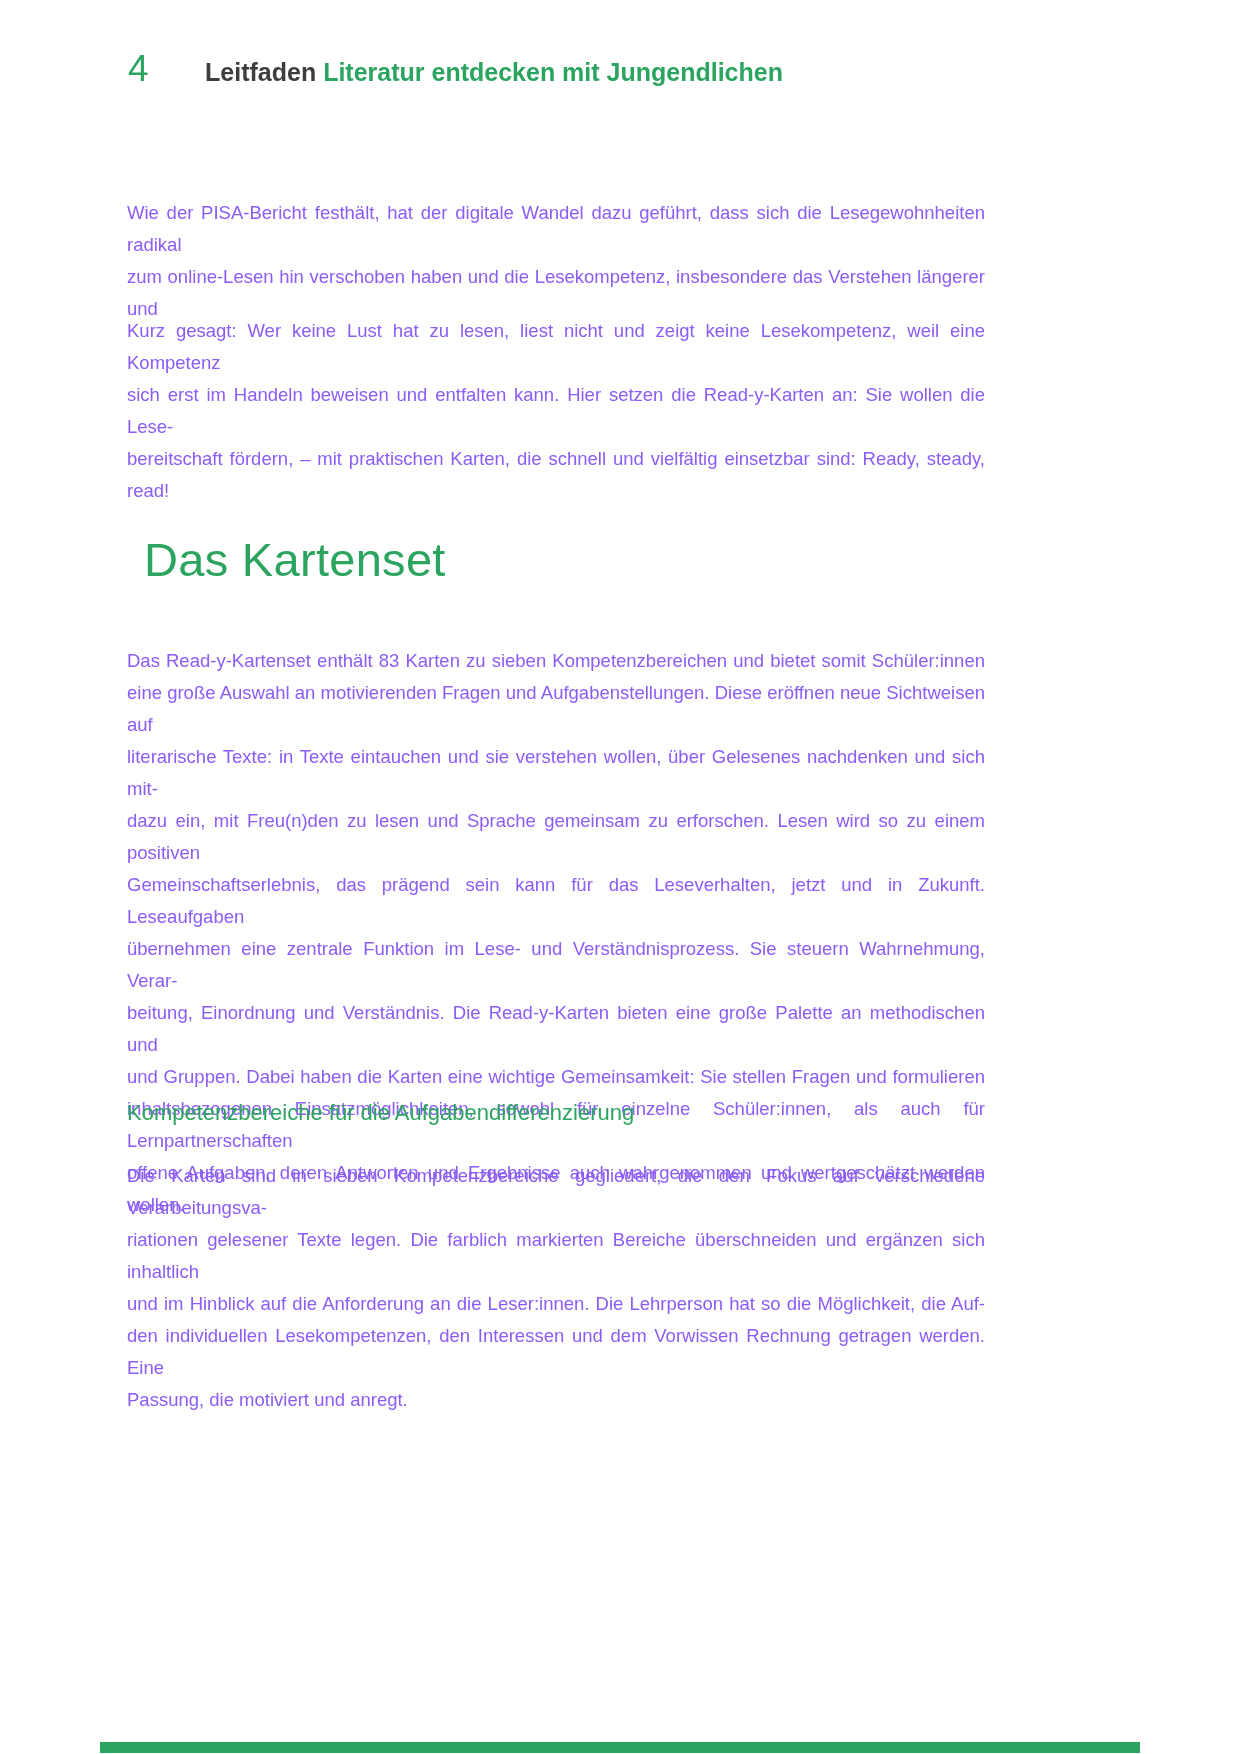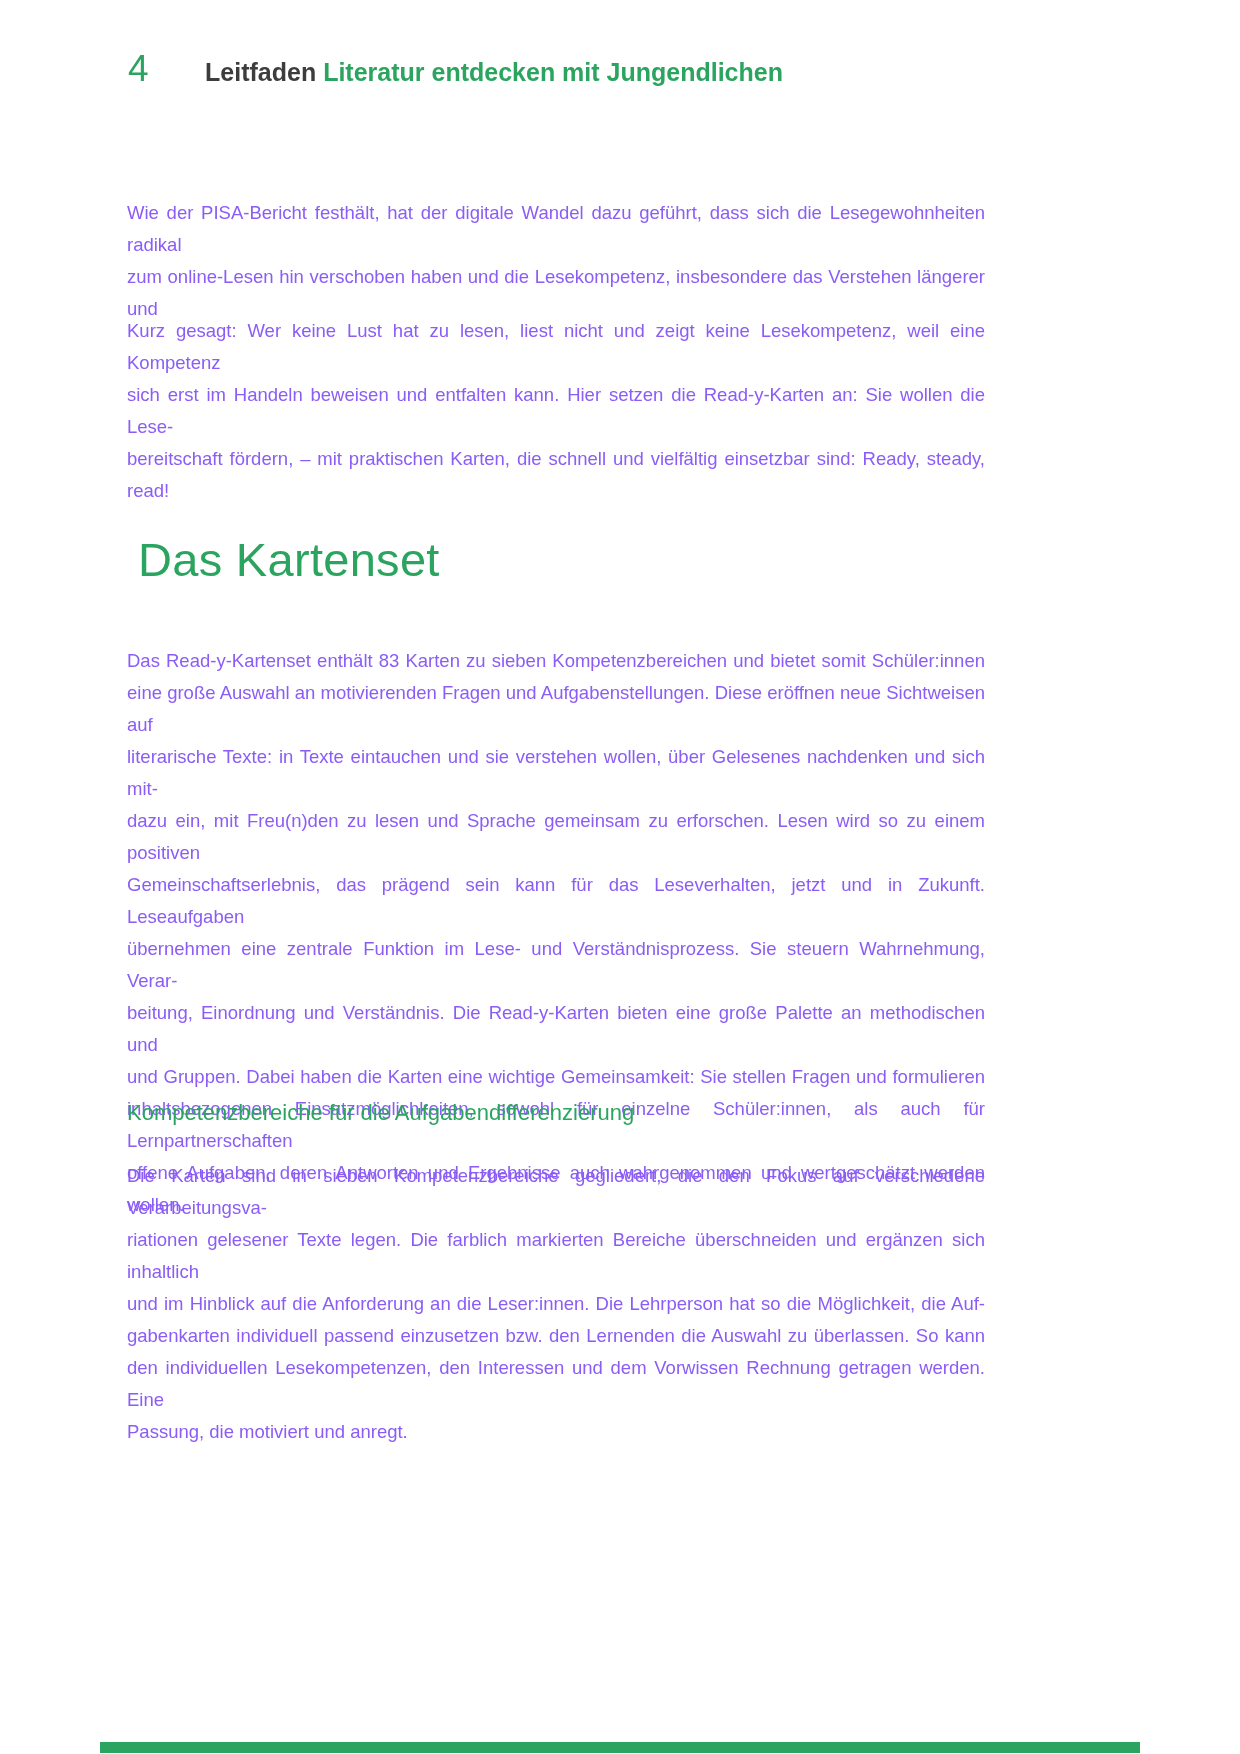--- a/index.html
+++ b/index.html
@@ -32,21 +32,21 @@
     font-size: 18.5px; line-height: 32px; color: #8b5cf6;
   }
   .para .line { text-align: justify; text-align-last: justify; }
   .para .line:last-child { text-align-last: left; }
 
   .p-intro-1 { top: 197px; }
   .p-intro-2 { top: 315px; }
 
   
   .section-heading {
-    position: absolute; left: 138px; top: 532px;
+    position: absolute; left: 144px; top: 532px;
     font-size: 47px; font-weight: 300; line-height: 1.2;
     color: var(--accent, #2aa45e);
     letter-spacing: 0.3px;
   }
 
   .p-kartenset { top: 645px; }
 
   .sub-heading {
     position: absolute; left: 127px; top: 1098px;
     font-size: 22px; font-weight: 400; line-height: 30px;
@@ -101,20 +101,19 @@
       <div class="line">inhaltsbezogenen Einsatzmöglichkeiten, sowohl für einzelne Schüler:innen, als auch für Lernpartnerschaften</div>
       <div class="line">offene Aufgaben, deren Antworten und Ergebnisse auch wahrgenommen und wertgeschätzt werden wollen.</div>
     </div>
 
   <h2 class="sub-heading" style="margin:0">Kompetenzbereiche für die Aufgabendifferenzierung</h2>
 
   <div class="para p-kompetenz">
       <div class="line">Die Karten sind in sieben Kompetenzbereiche gegliedert, die den Fokus auf verschiedene Verarbeitungsva-</div>
       <div class="line">riationen gelesener Texte legen. Die farblich markierten Bereiche überschneiden und ergänzen sich inhaltlich</div>
       <div class="line">und im Hinblick auf die Anforderung an die Leser:innen. Die Lehrperson hat so die Möglichkeit, die Auf-</div>
-      <div class="line">gabenkarten individuell passend einzusetzen bzw. den Lernenden die Auswahl zu überlassen. So kann</div>
       <div class="line">den individuellen Lesekompetenzen, den Interessen und dem Vorwissen Rechnung getragen werden. Eine</div>
       <div class="line">Passung, die motiviert und anregt.</div>
     </div>
 
   <div class="footer-bar"></div>
 
 </div>
 
 </body></html>

